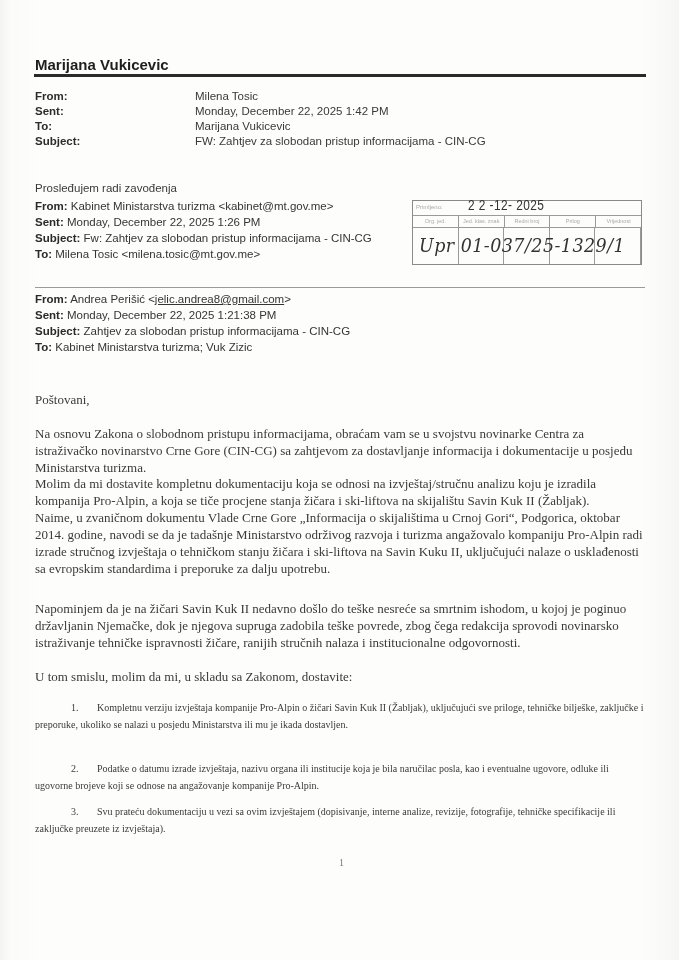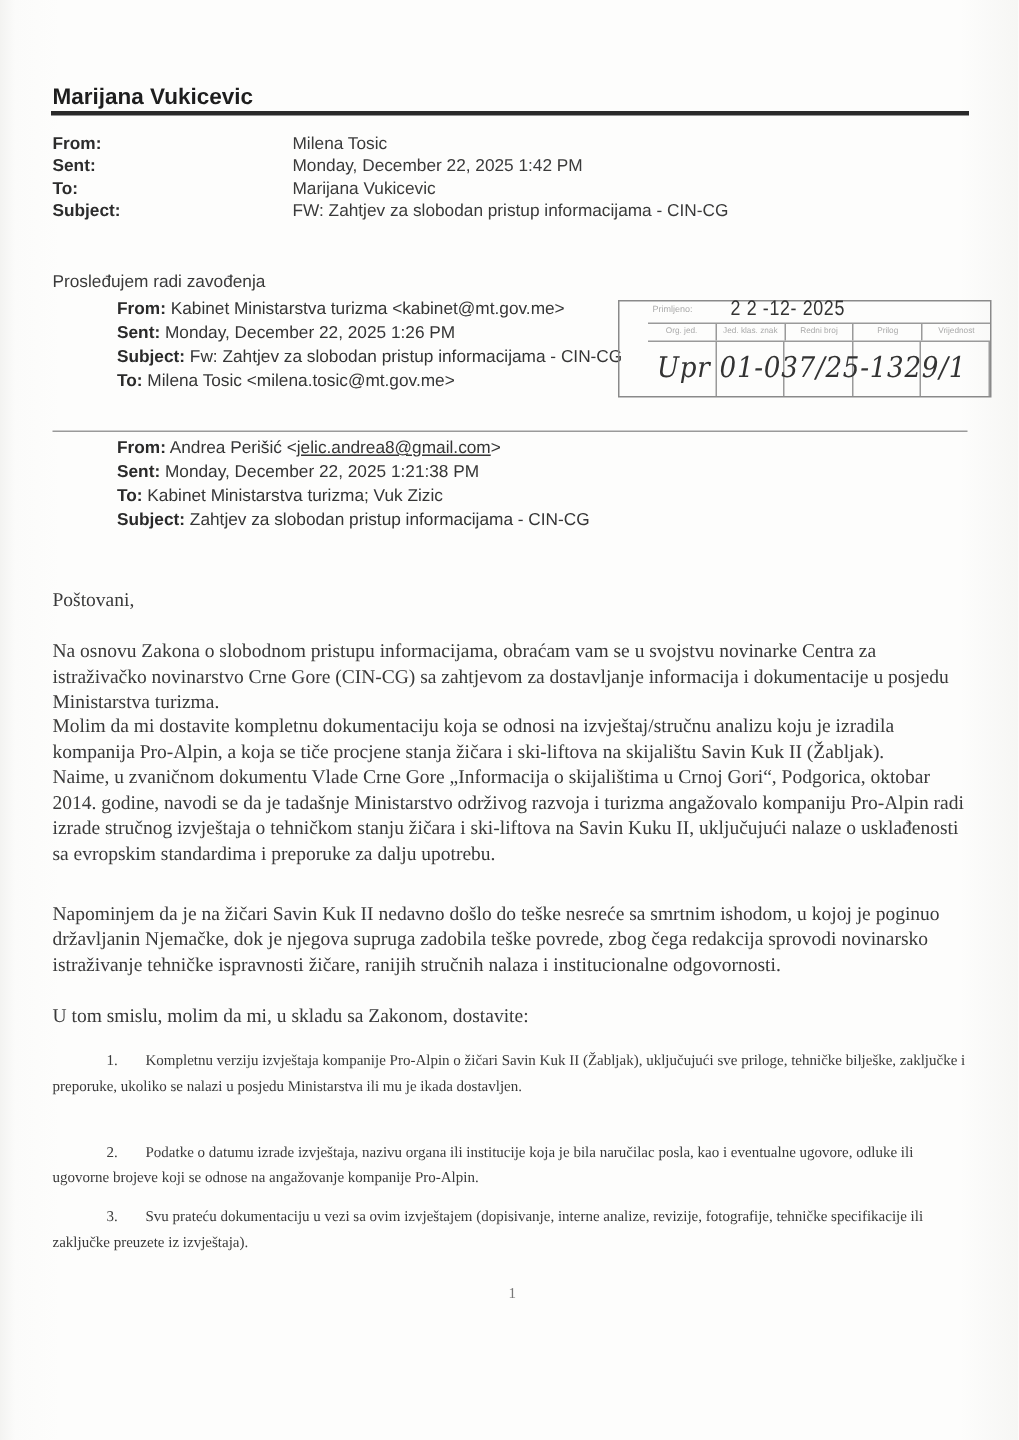--- a/index.html
+++ b/index.html
@@ -10,31 +10,31 @@
 
   .owner { position:absolute; left:35px; top:56px; font-size:15px; font-weight:bold; color:#1e1e1e; }
   .owner-rule { position:absolute; left:34px; top:74px; width:612px; height:3px; background:#2a2a2a; }
 
   .hdr { position:absolute; left:35px; top:90px; font-size:11.5px; }
   .hdr-row { height:15px; display:flex; }
   .hdr-label { width:160px; font-weight:bold; color:#2c2c2c; }
   .hdr-value { color:#3a3a3a; }
 
   .fwd-note { position:absolute; left:35px; top:182px; font-size:11.5px; color:#3a3a3a; }
-  .block { position:absolute; left:35px; font-size:11.5px; color:#353535;margin-left:43px; }
+  .block { position:absolute; left:35px; font-size:11.5px; color:#353535; }
   .block .line { height:16px; white-space:nowrap; }
   .block b { color:#2a2a2a; }
   .link { text-decoration:underline; }
 
   .rule2 { position:absolute; left:35px; top:287px; width:610px; height:1px; background:#9a9a9a; }
 
   
   .stamp { position:absolute; left:412px; top:198px; width:236px; color:#777; }
   .stamp-title { font-family:"Liberation Sans","DejaVu Sans",sans-serif; font-size:14.5px; color:#8a8a8a; letter-spacing:0.2px; white-space:nowrap; }
-  .stamp-box { margin-top:2px; border:1px solid #8a8a8a; width:228px;padding-left:19px; }
+  .stamp-box { margin-top:2px; border:1px solid #8a8a8a; width:228px; }
   .stamp-r1 { height:14px; border-bottom:1px solid #9a9a9a; position:relative; font-size:6px; color:#aaa; }
   .stamp-r1 .lbl { position:absolute; left:3px; top:3px; }
   .stamp-date { position:absolute; left:55px; top:-4px; font-family:"Liberation Sans Narrow","Liberation Sans",sans-serif; font-size:14px; color:#333; letter-spacing:0.5px; transform:scaleX(0.85); transform-origin:left; white-space:nowrap;}
   .stamp-r2 { display:flex; height:11px; border-bottom:1px solid #9a9a9a; font-size:5.5px; color:#aaa; }
   .stamp-r2 div { flex:1; border-right:1px solid #9a9a9a; text-align:center; line-height:11px; }
   .stamp-r2 div:last-child { border-right:none; }
   .stamp-r3 { display:flex; height:36px; position:relative; }
   .stamp-r3 .cell { flex:1; border-right:1px solid #9a9a9a; }
   .stamp-r3 .cell:last-child { border-right:none; }
   .stamp-hand { position:absolute; left:6px; top:6px; font-family:"DejaVu Serif",serif; font-style:italic; font-size:19px; color:#333; white-space:nowrap; letter-spacing:0.5px; transform:scaleX(0.92); transform-origin:left; }
@@ -103,22 +103,22 @@
         <span class="stamp-hand">Upr 01-037/25-1329/1</span>
       </div>
     </div>
   </div>
 
   <div class="rule2"></div>
 
   <div class="block sans" style="top:293px;">
     <div class="line"><b>From:</b> <span>Andrea Perišić &lt;</span><span class="link">jelic.andrea8@gmail.com</span><span>&gt;</span></div>
     <div class="line"><b>Sent:</b> <span>Monday, December 22, 2025 1:21:38 PM</span></div>
+    <div class="line"><b>Subject:</b> <span>Zahtjev za slobodan pristup informacijama - CIN-CG</span></div>
     <div class="line"><b>To:</b> <span>Kabinet Ministarstva turizma; Vuk Zizic</span></div>
-    <div class="line"><b>Subject:</b> <span>Zahtjev za slobodan pristup informacijama - CIN-CG</span></div>
   </div>
 
   <div class="body serif" style="top:391px;">
       <p>Poštovani,</p>
     </div>
   <div class="body serif" style="top:425px;">
       <p>Na osnovu Zakona o slobodnom pristupu informacijama, obraćam vam se u svojstvu novinarke Centra za istraživačko novinarstvo Crne Gore (CIN-CG) sa zahtjevom za dostavljanje informacija i dokumentacije u posjedu Ministarstva turizma.</p>
     </div>
   <div class="body serif" style="top:475px;">
       <p>Molim da mi dostavite kompletnu dokumentaciju koja se odnosi na izvještaj/stručnu analizu koju je izradila kompanija Pro-Alpin, a koja se tiče procjene stanja žičara i ski-liftova na skijalištu Savin Kuk II (Žabljak).</p>

